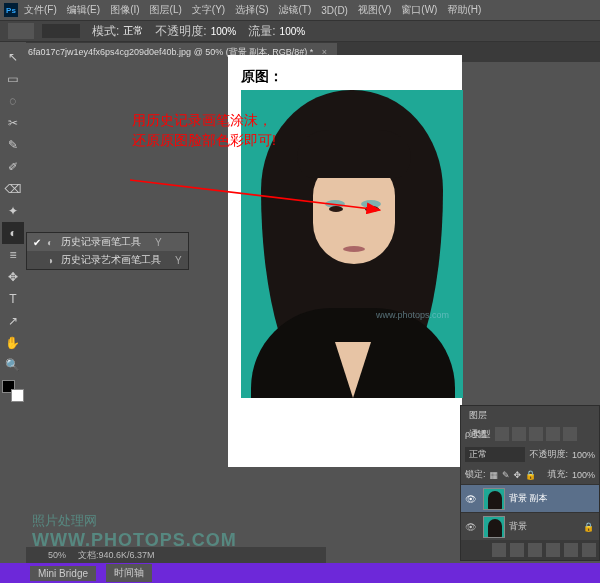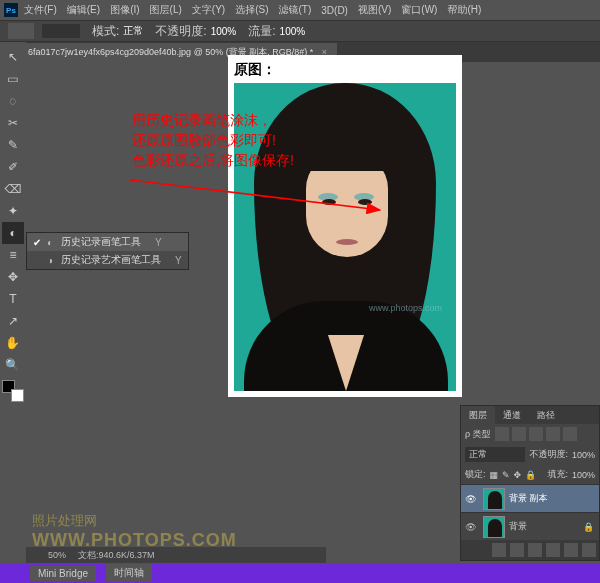--- a/index.html
+++ b/index.html
@@ -28,58 +28,58 @@
 
 
 .flyout { position: absolute; left: 26px; top: 232px; background: #4a4a4a; border: 1px solid #2a2a2a; z-index: 50; }
 .flyout .row { display: flex; align-items: center; height: 18px; padding: 0 6px; color: #ddd; font-size: 10px; }
 .flyout .row.sel { background: #5a5a5a; }
 .flyout .row .chk { width: 10px; color: #fff; }
 .flyout .row .ico { width: 14px; height: 14px; margin-right: 4px; display:flex; align-items:center; justify-content:center; color:#bbb; }
 .flyout .row .key { margin-left: 14px; color: #aaa; }
 
 
-.photo-wrap { position: absolute; top: 55px; right: 138px; width: 234px; height: 342px; background: #fff; padding: 6px; }
+.photo-wrap { position: absolute; top: 55px; right: 138px; width: 234px; height: 412px; background: #fff; padding: 13px; }
 .photo-wrap .label { font-size: 14px; font-weight: bold; color: #000; }
 .photo-wrap .photo { margin-top: 4px; width: 222px; height: 308px; background: #1fa896; position: relative; overflow: hidden; }
 .hair { position:absolute; top:0; left:20px; width:182px; height:300px; background:#1a1412; border-radius: 90px 90px 60px 60px / 100px 100px 200px 200px; }
 .face { position:absolute; top:70px; left:72px; width:82px; height:104px; background:#e7c4a5; border-radius: 40px 40px 46px 46px; }
 .bangs { position:absolute; top:40px; left:56px; width:114px; height:48px; background:#1a1412; border-radius: 60px 60px 30px 30px / 50px 50px 40px 40px; }
 .eye { position:absolute; top:116px; width:14px; height:6px; background:#2a1a14; border-radius: 50%; }
 .eye.l { left:88px; } .eye.r { left:124px; }
 .eyeshadow { position:absolute; top:110px; width:20px; height:8px; background:#3aa5b5; border-radius:50%; opacity:.6; }
 .eyeshadow.l { left:84px; } .eyeshadow.r { left:120px; }
 .mouth { position:absolute; top:156px; left:102px; width:22px; height:6px; background:#a66; border-radius:50%; }
 .shirt { position:absolute; bottom:0; left:10px; width:204px; height:90px; background:#0f0d0b; border-radius: 80px 80px 0 0; }
 .vneck { position:absolute; bottom:0; left:94px; width:36px; height:56px; background:#e7c4a5; clip-path: polygon(50% 100%, 0 0, 100% 0); }
 .wm { position:absolute; bottom:78px; right:14px; color:#9cd; font-size:9px; opacity:.5; }
 
 
 .annot { position: absolute; left: 132px; top: 110px; color: #f00; font-size: 14px; line-height: 20px; z-index: 40; }
 .arrow-svg { position: absolute; left: 130px; top: 150px; z-index: 39; pointer-events:none; }
 
 
 .layers { position: absolute; right: 0; bottom: 22px; width: 140px; background: #444; border: 1px solid #2d2d2d; font-size: 9px; color: #ccc; }
-.layers .tabs { display: flex; background: #3a3a3a; height: 18px; }
+.layers .tabs { display: flex; background: #3a3a3a; height: 18px; flex-direction: column; }
 .layers .tabs .t { padding: 3px 8px; }
 .layers .tabs .t.active { background: #444; }
 .layers .optrow { display: flex; align-items: center; padding: 3px 4px; gap: 4px; }
 .layers .sel { background: #333; padding: 1px 4px; flex: 1; }
 .layers .filters { display:flex; gap:3px; }
 .layers .filters .f { width:14px; height:14px; background:#555; }
 .layers .list .lrow { display: flex; align-items: center; height: 28px; padding: 2px 4px; border-top: 1px solid #333; }
 .layers .list .lrow.sel { background: #5a6f8a; color: #fff; }
 .layers .list .eye { width: 14px; position:static; background:none; height:auto; }
 .layers .list .thumb { width: 22px; height: 22px; background: #1fa896; margin: 0 4px; border: 1px solid #888; position:relative; overflow:hidden; }
 .layers .list .thumb .mini { position:absolute; top:2px; left:4px; width:14px; height:20px; background:#1a1412; border-radius:8px 8px 4px 4px; }
 .layers .footer { display:flex; justify-content: flex-end; gap:4px; padding:3px; background:#3a3a3a; }
 .layers .footer .b { width:14px; height:14px; background:#555; }
 
 
-.sitewm { position:absolute; left:32px; bottom:32px; color:#fde047; opacity:.35; font-size:13px; }
+.sitewm { position:absolute; left:32px; bottom:32px; color:#5eead4; opacity:.35; font-size:13px; }
 .sitewm .big { font-size:18px; font-weight:bold; letter-spacing:1px; }
 
 
 .status { position:absolute; left:26px; bottom:20px; height:16px; color:#bbb; font-size:9px; display:flex; align-items:center; padding-left:22px; background:#3f3f3f; width: 300px; }
 .bottombar { position:absolute; left:0; bottom:0; right:0; height:20px; background:#6d28d9; display:flex; align-items:center; padding-left:30px; gap:10px; }
 .bottombar .btab { background:#555; padding:2px 8px; font-size:10px; color:#ccc; }
 </style>
 </head>
 <body>
 
@@ -149,21 +149,20 @@
     <span class="chk"></span>
     <span class="ico">◑</span>
     <span>历史记录艺术画笔工具</span>
     <span class="key">Y</span>
   </div>
 </div>
 
 <div class="annot">
   <div>用历史记录画笔涂沫，</div>
   <div>还原原图脸部色彩即可!</div>
-  <div>色彩还原之后,将图像保存!</div>
 </div>
 <svg class="arrow-svg" width="260" height="80">
   <defs>
       <marker id="ah" markerWidth="10" markerHeight="8" refX="9" refY="4" orient="auto">
         <polygon points="0 0, 10 4, 0 8" fill="#f00"></polygon>
       </marker>
     </defs>
   <line x1="0" y1="30" x2="250" y2="60" stroke="#f00" stroke-width="1.5" marker-end="url(#ah)"></line>
 </svg>
 

